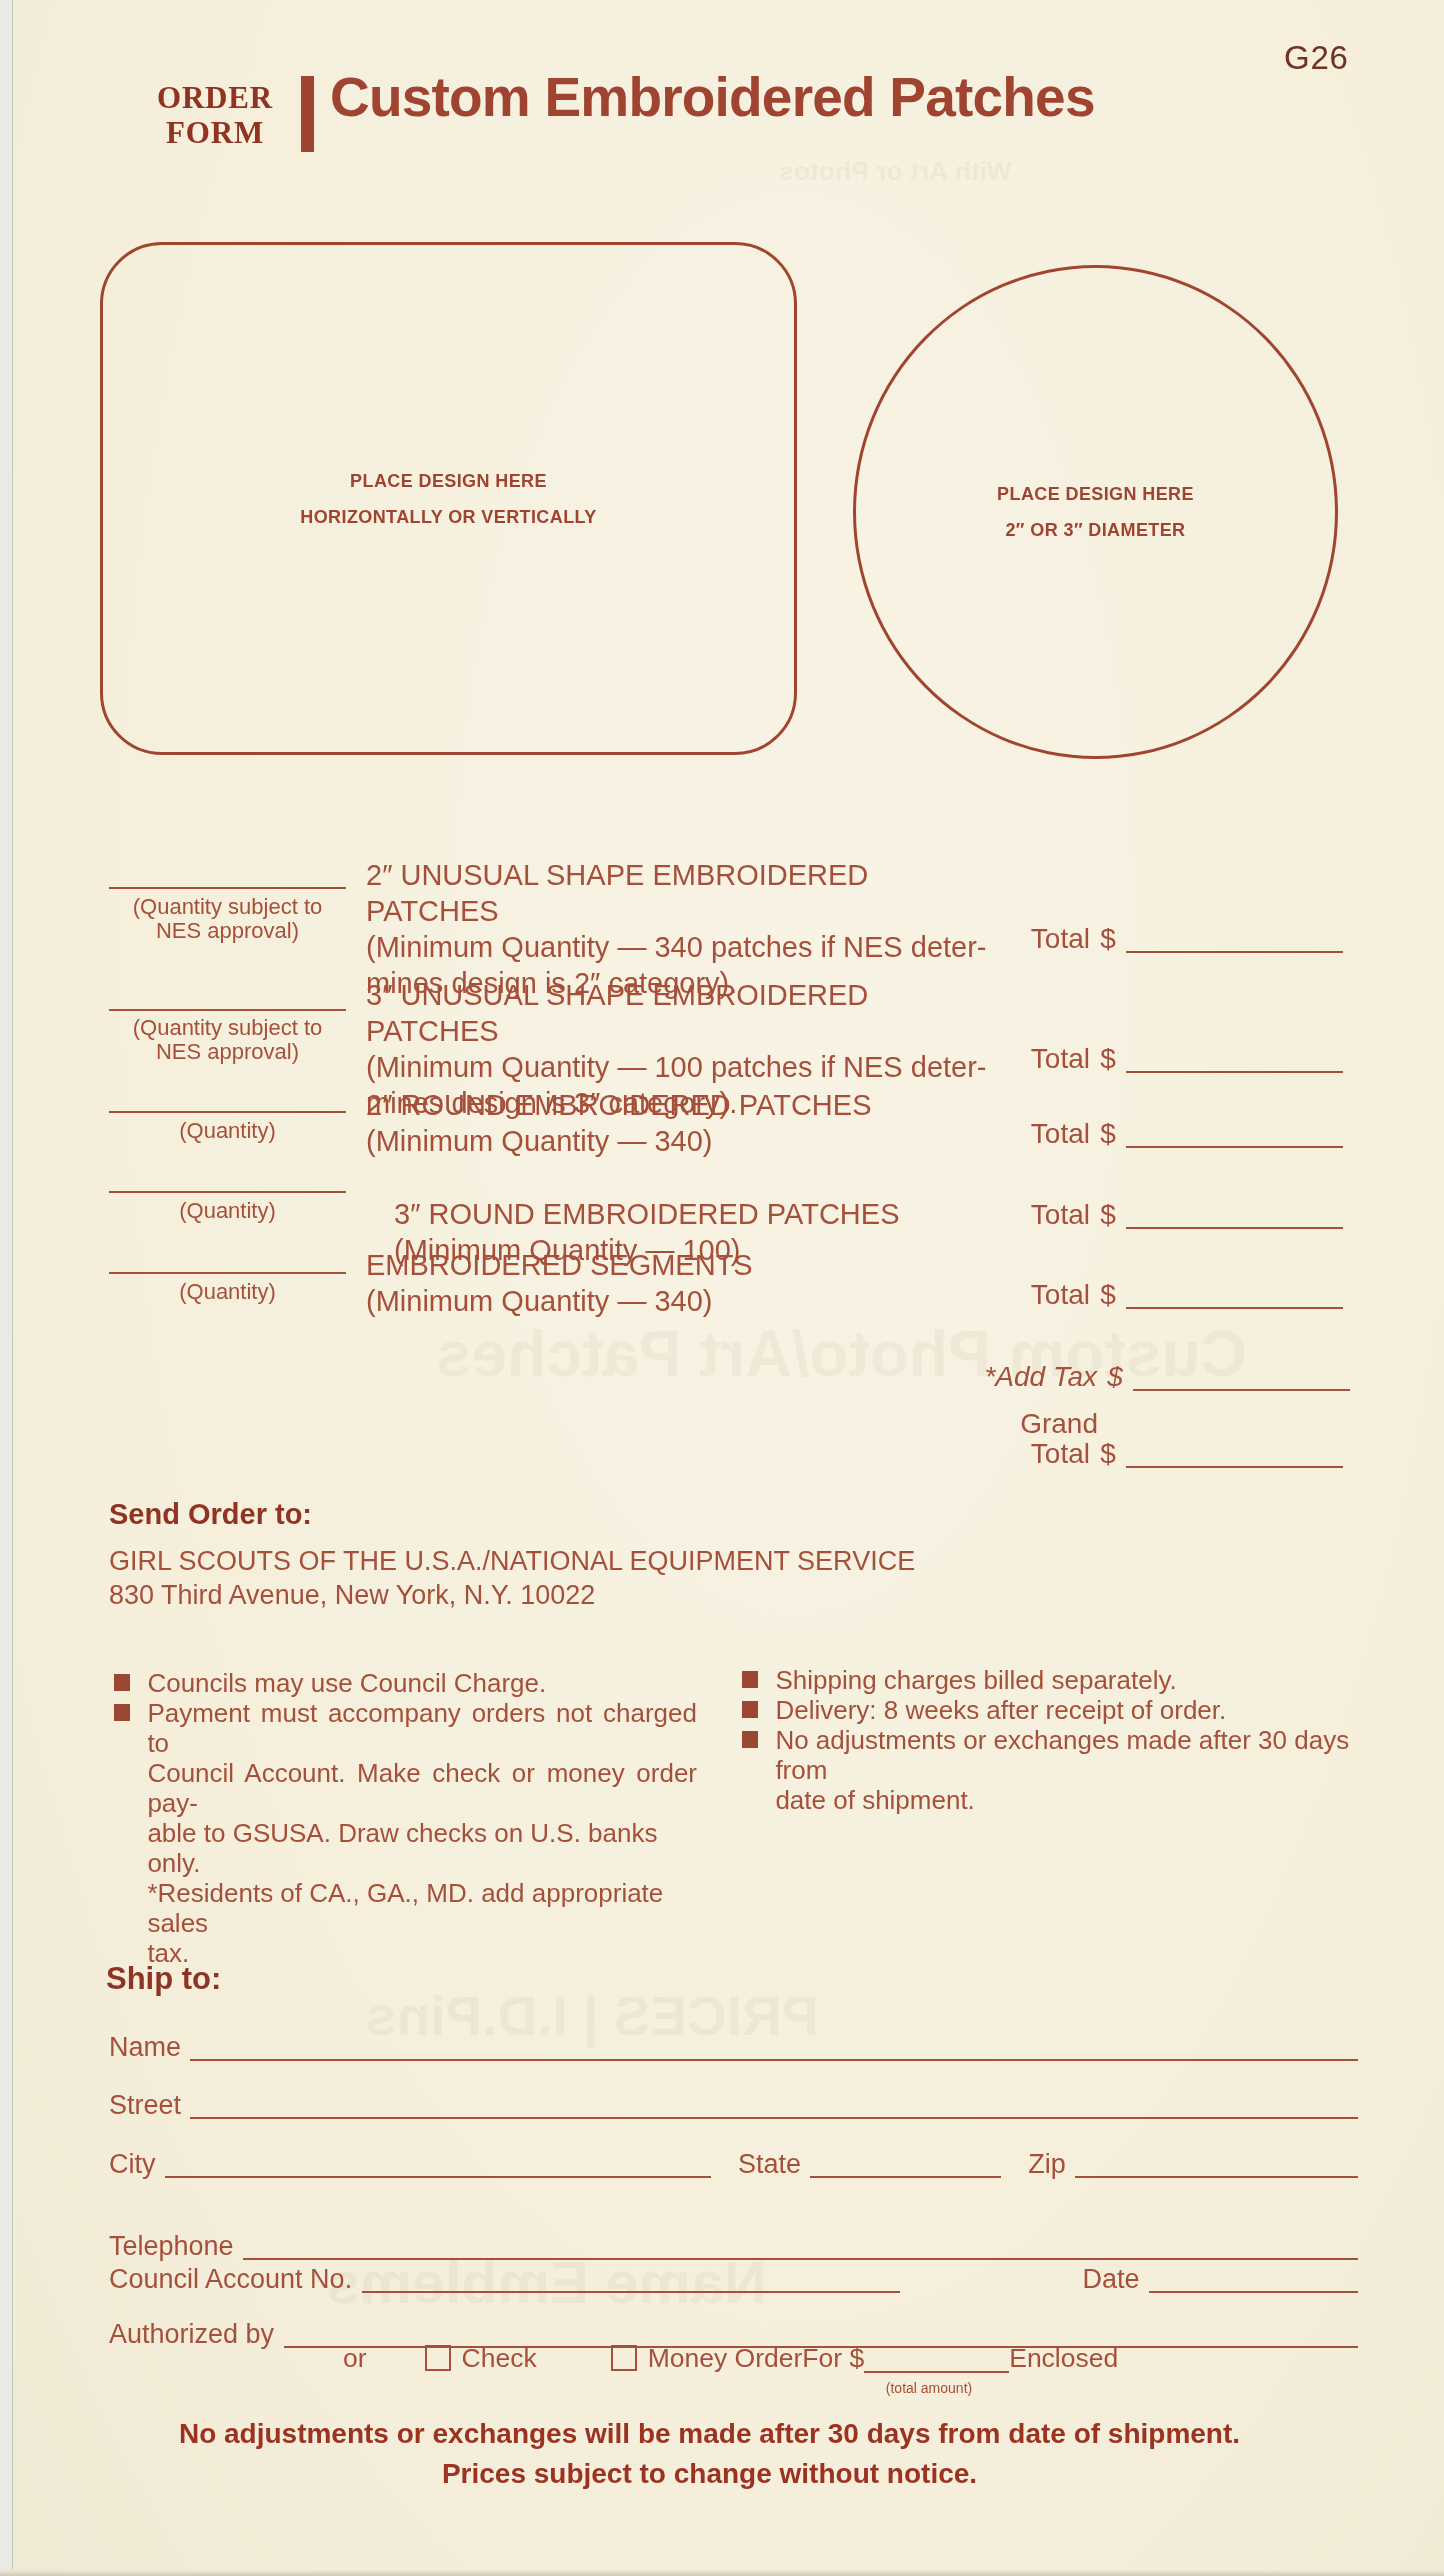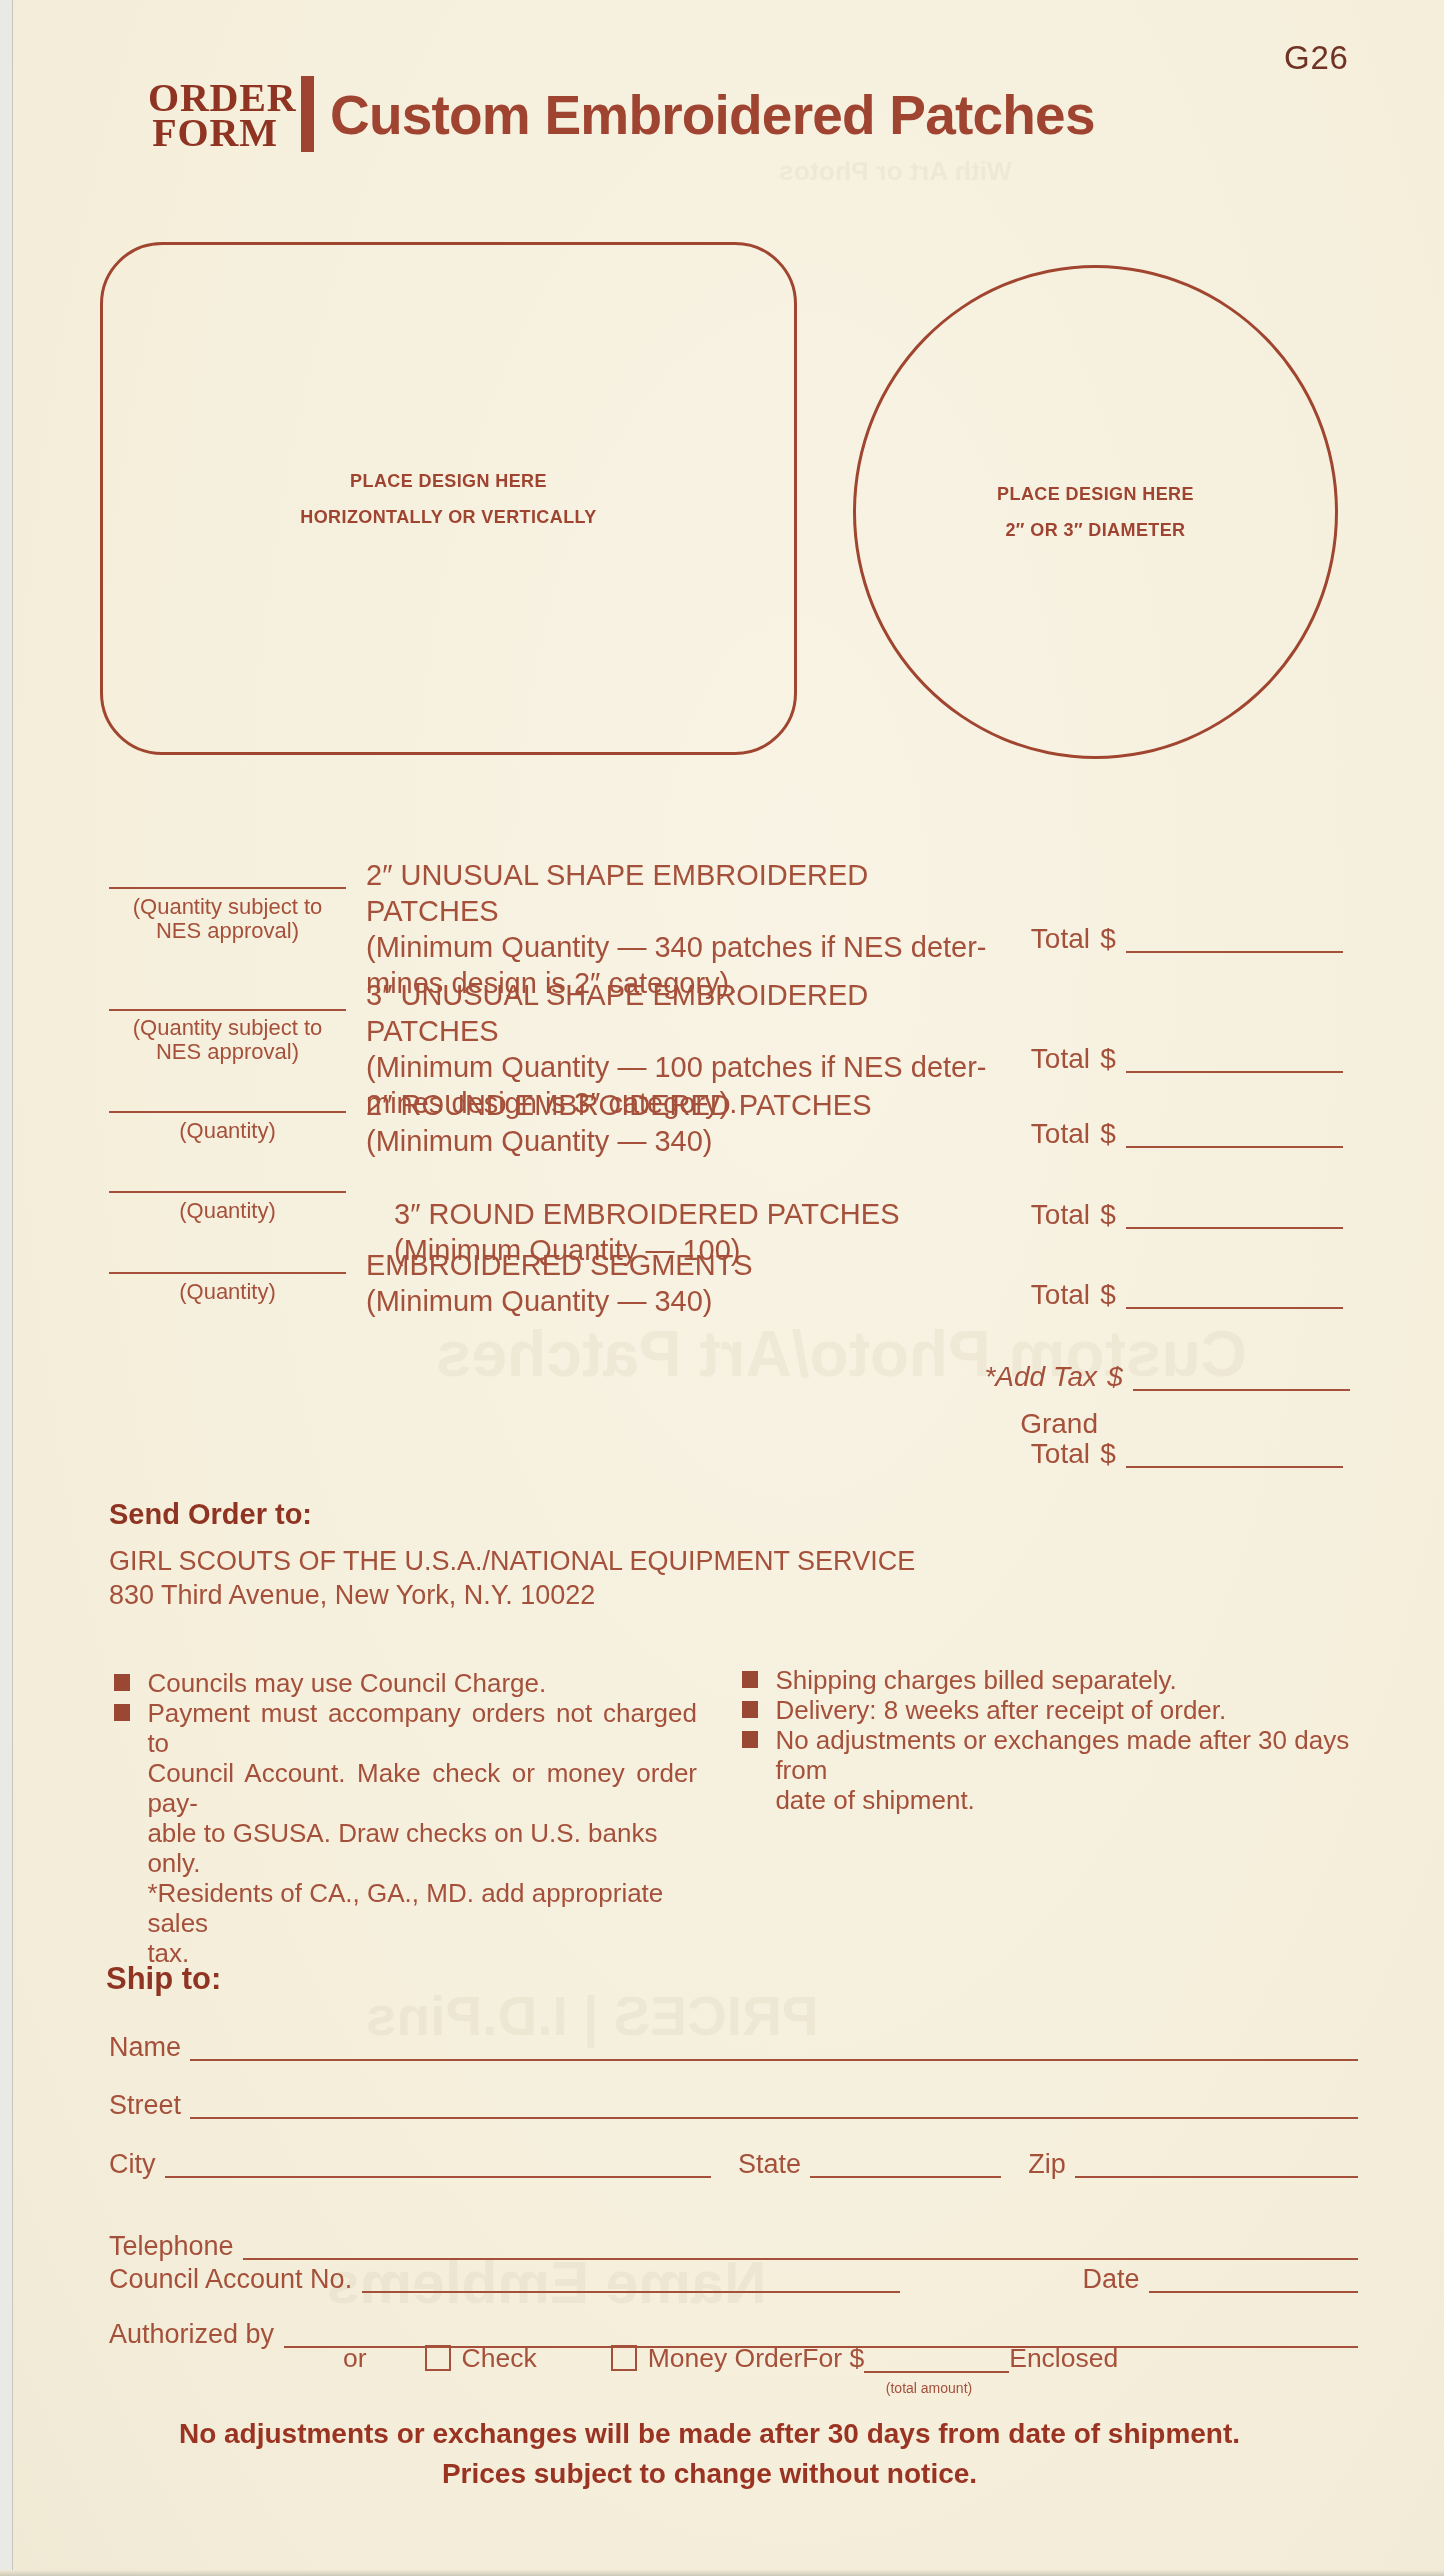--- a/index.html
+++ b/index.html
@@ -15,24 +15,24 @@
     overflow:hidden;
     font-family:"Liberation Sans", sans-serif;
     color:var(--ink);
   }
   .scan-left{position:absolute;left:0;top:0;width:11.7px;height:2576px;background:#e9e9e5;border-right:1.6px solid #c6c5c0;}
   .scan-bottom{position:absolute;left:0;bottom:0;width:1444px;height:6.2px;background:linear-gradient(#f0ead5,#cdc9b8);}
   .ghost{position:absolute;transform:scaleX(-1);color:#8d7d55;opacity:0.07;font-weight:bold;white-space:nowrap;pointer-events:none;}
 
   .gcode{position:absolute;left:1284px;top:39px;font-size:33px;color:#6f3224;letter-spacing:0.8px;}
   .kicker{position:absolute;left:148px;top:80px;width:134px;text-align:center;
-    font-family:"Liberation Serif", serif;font-weight:bold;font-size:40px;line-height:35px;
+    font-family:"Liberation Serif", serif;font-weight:bold;font-size:31px;line-height:35px;
     color:var(--ink-dark);letter-spacing:0.8px;}
   .hbar{position:absolute;left:301px;top:76px;width:12.5px;height:76px;background:var(--ink-mid);}
-  .title{position:absolute;left:330px;top:83px;font-size:55px;font-weight:bold;color:var(--ink-mid);letter-spacing:-0.8px;white-space:nowrap;}
+  .title{position:absolute;left:330px;top:65px;font-size:55px;font-weight:bold;color:var(--ink-mid);letter-spacing:-0.8px;white-space:nowrap;}
 
   .rect-box{position:absolute;left:100px;top:242px;width:691px;height:507px;border:3.1px solid #a0452f;border-radius:62px;
     display:flex;flex-direction:column;align-items:center;justify-content:center;text-align:center;}
   .circle-box{position:absolute;left:853px;top:265px;width:479px;height:488px;border:3.1px solid #a0452f;border-radius:50%;
     display:flex;flex-direction:column;align-items:center;justify-content:center;text-align:center;}
   .place-line{font-size:18px;font-weight:bold;line-height:36px;letter-spacing:0.4px;color:var(--ink-mid);}
 
   .qtyline{position:absolute;left:109px;width:237px;border-bottom:2.3px solid var(--ink);}
   .qtycap{position:absolute;left:109px;width:237px;text-align:center;font-size:22px;line-height:24px;color:var(--ink);}
   .desc{position:absolute;left:366px;width:624px;font-size:29px;line-height:36px;color:var(--ink);}

